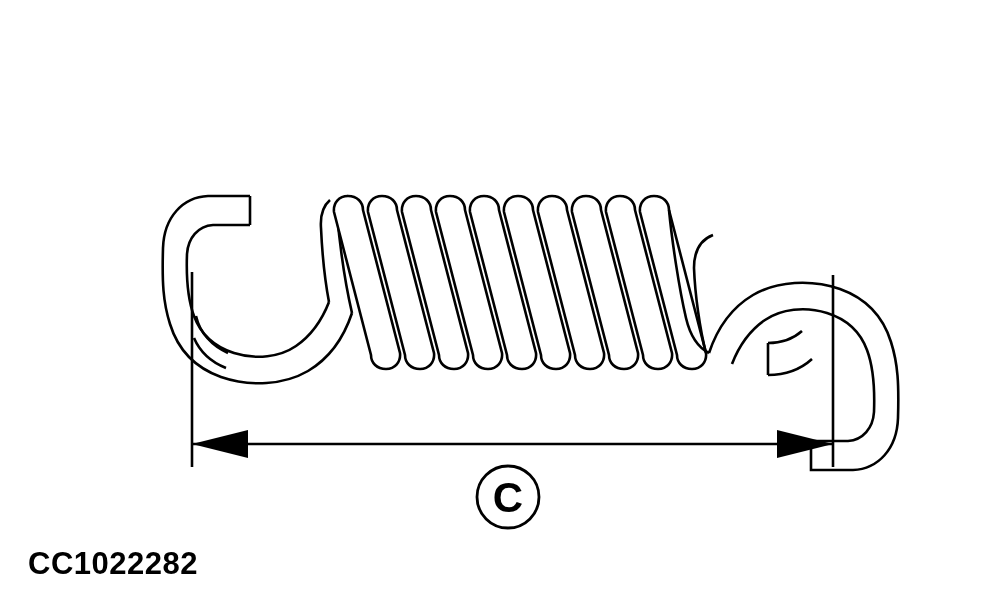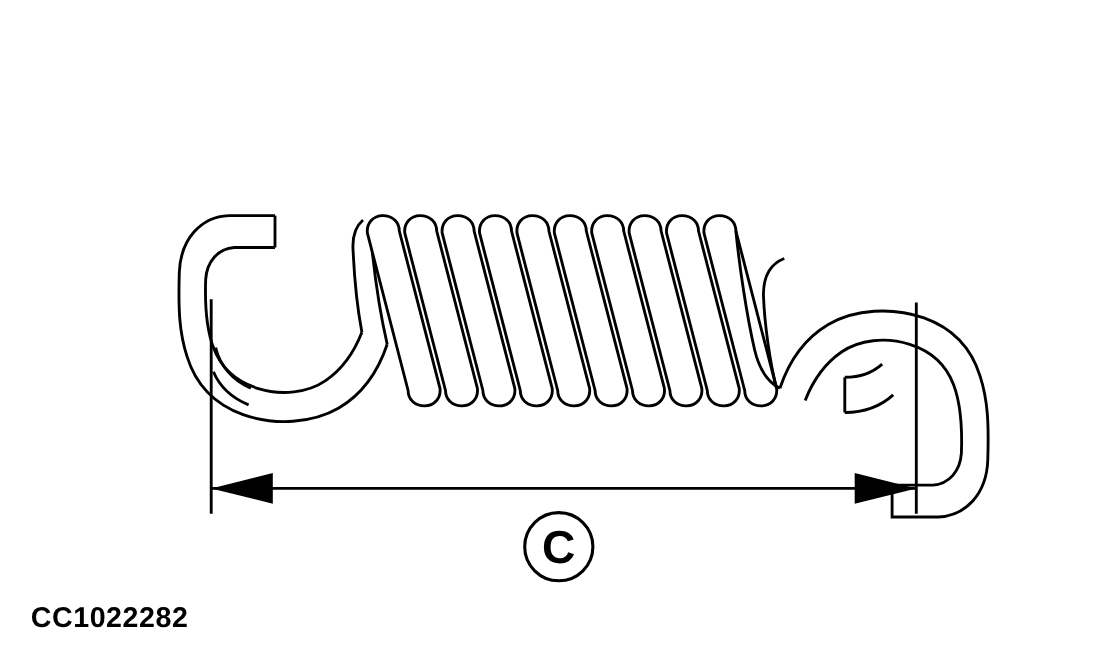--- a/index.html
+++ b/index.html
@@ -25,21 +25,21 @@
     top: 0;
     width: 996px;
     height: 598px;
     display: block;
   }
   .caption {
     position: absolute;
     left: 28px;
     top: 546px;
     font-family: "Liberation Sans", sans-serif;
-    font-size: 26px;
+    font-size: 31px;
     font-weight: bold;
     letter-spacing: 0.5px;
     color: #000000;
     white-space: nowrap;
   }
   svg text.calloutText {
     font-family: "Liberation Sans", sans-serif;
     font-size: 42px;
     font-weight: bold;
     fill: #000000;

